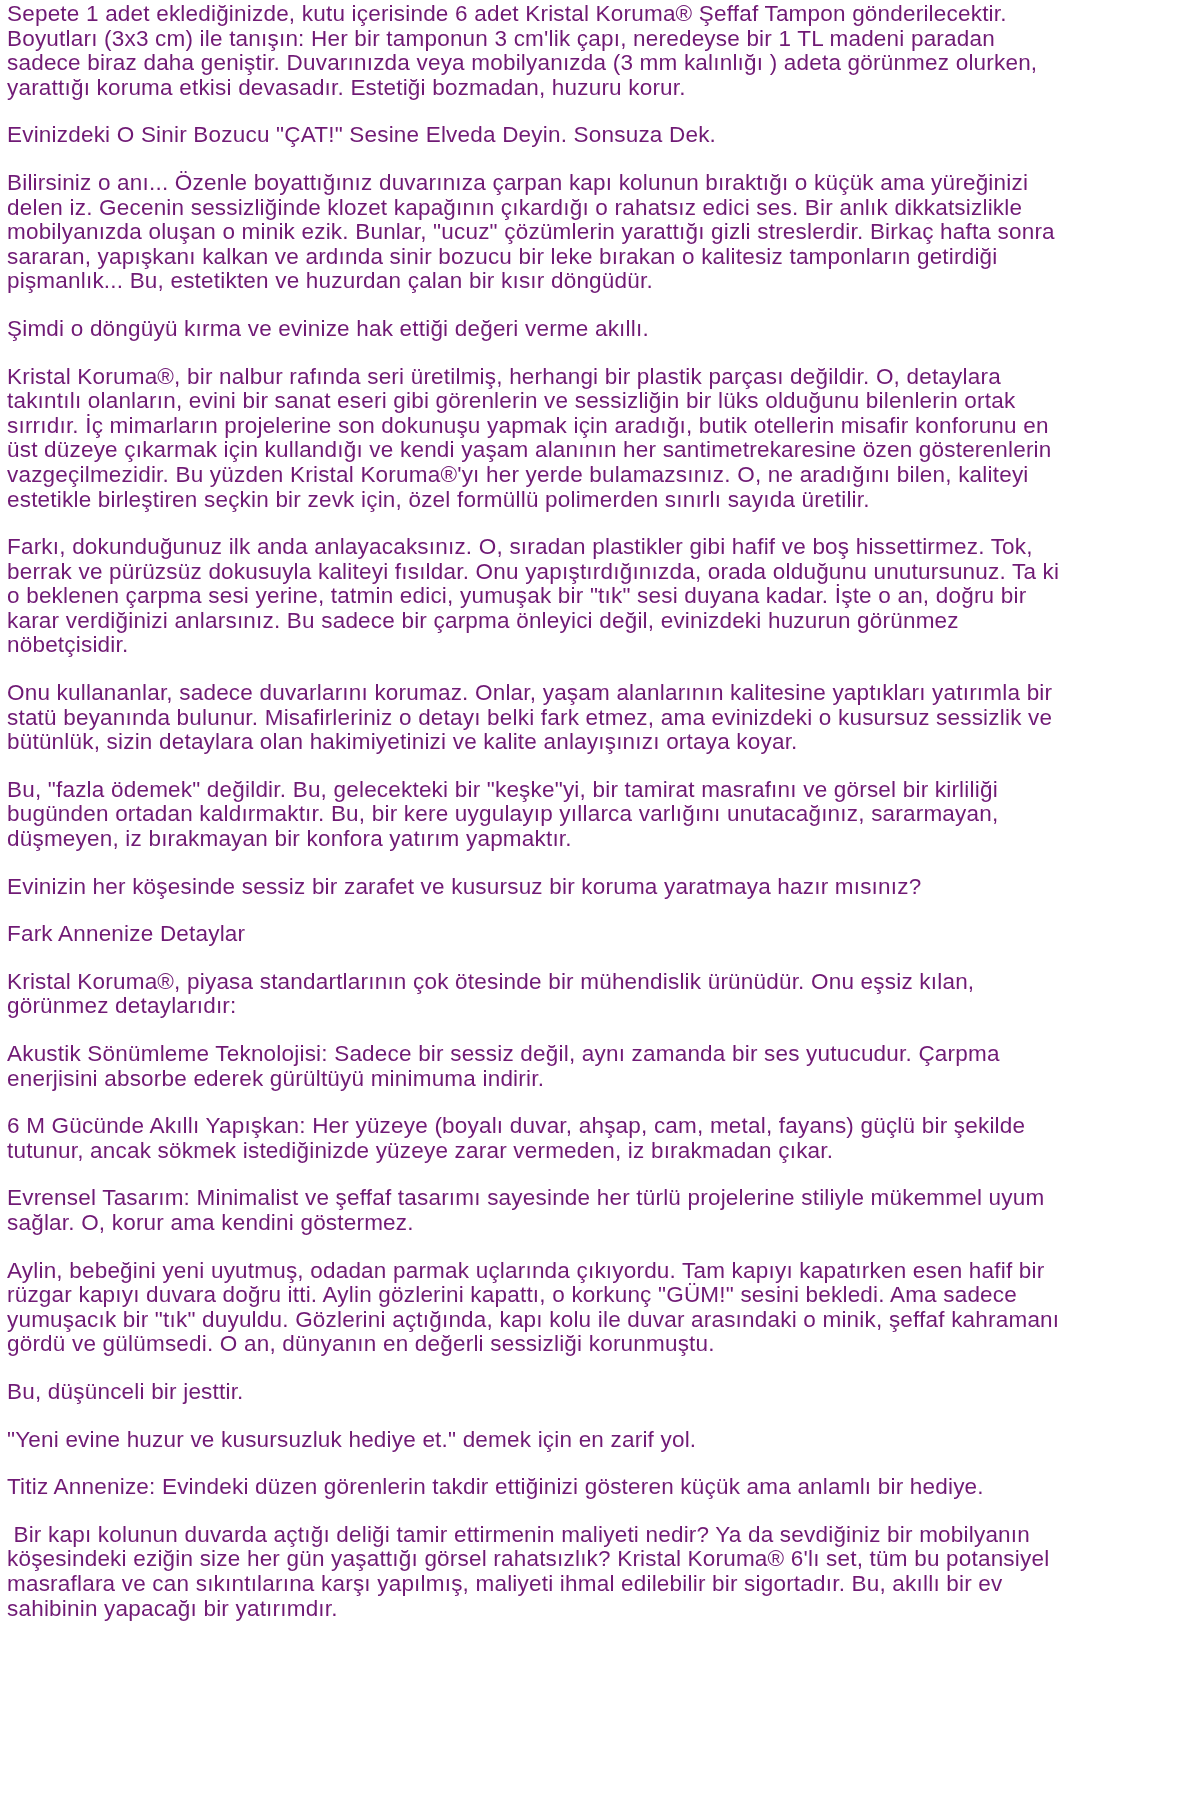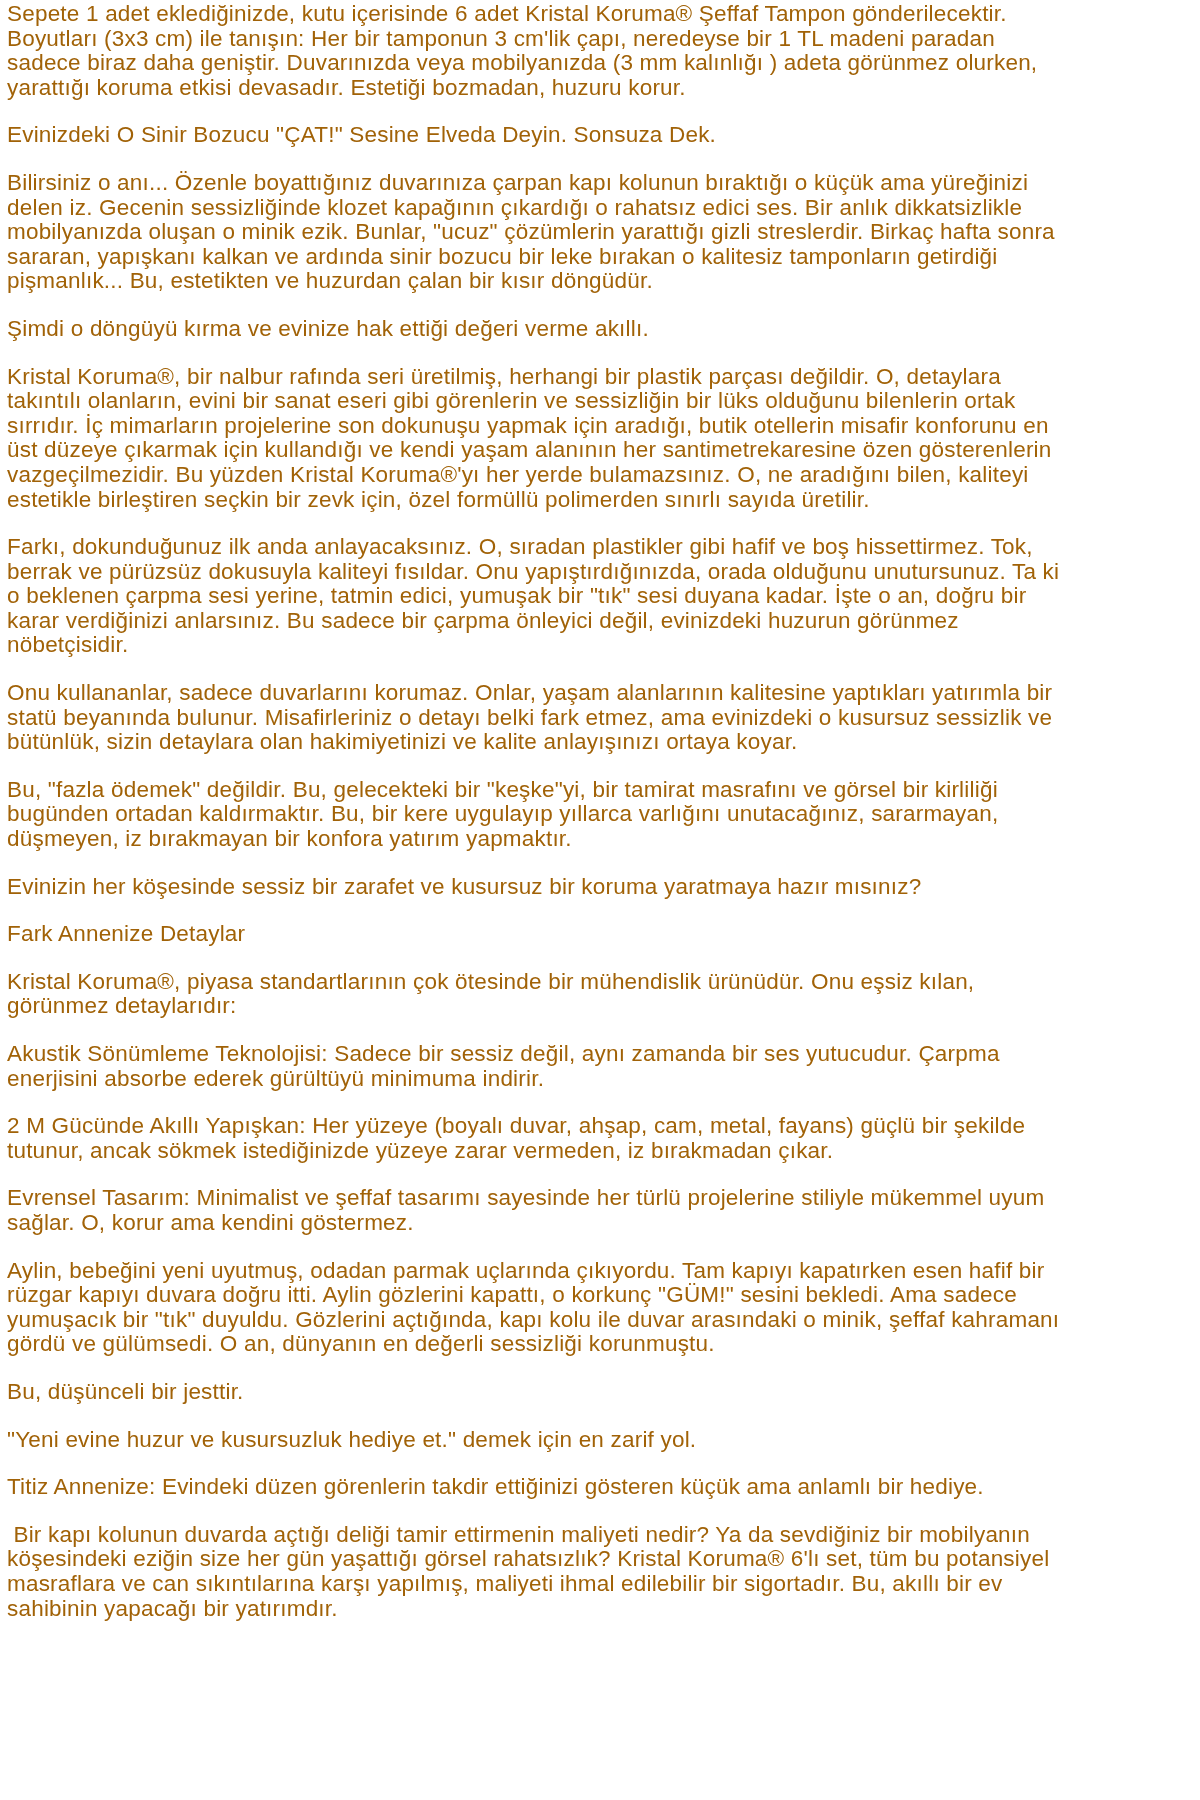--- a/index.html
+++ b/index.html
@@ -13,21 +13,21 @@
     overflow: hidden;
   }
   .doc {
     box-sizing: border-box;
     width: 1073px;
     padding: 2px 8px 0 7px;
     font-family: "Liberation Sans", "DejaVu Sans", sans-serif;
     font-size: 22.5px;
     line-height: 24.6px;
     letter-spacing: 0.2px;
-    color: #a16207;
+    color: #701a75;
     text-align: left;
   }
   .doc p {
     margin: 0 0 23px 0;
     white-space: pre-wrap; 
   }
 </style>
 </head>
 <body>
 
@@ -37,20 +37,20 @@
   <p>Bilirsiniz o anı... Özenle boyattığınız duvarınıza çarpan kapı kolunun bıraktığı o küçük ama yüreğinizi delen iz. Gecenin sessizliğinde klozet kapağının çıkardığı o rahatsız edici ses. Bir anlık dikkatsizlikle mobilyanızda oluşan o minik ezik. Bunlar, "ucuz" çözümlerin yarattığı gizli streslerdir. Birkaç hafta sonra sararan, yapışkanı kalkan ve ardında sinir bozucu bir leke bırakan o kalitesiz tamponların getirdiği pişmanlık... Bu, estetikten ve huzurdan çalan bir kısır döngüdür.</p>
   <p>Şimdi o döngüyü kırma ve evinize hak ettiği değeri verme akıllı.</p>
   <p>Kristal Koruma®, bir nalbur rafında seri üretilmiş, herhangi bir plastik parçası değildir. O, detaylara takıntılı olanların, evini bir sanat eseri gibi görenlerin ve sessizliğin bir lüks olduğunu bilenlerin ortak sırrıdır. İç mimarların projelerine son dokunuşu yapmak için aradığı, butik otellerin misafir konforunu en üst düzeye çıkarmak için kullandığı ve kendi yaşam alanının her santimetrekaresine özen gösterenlerin vazgeçilmezidir. Bu yüzden Kristal Koruma®'yı her yerde bulamazsınız. O, ne aradığını bilen, kaliteyi estetikle birleştiren seçkin bir zevk için, özel formüllü polimerden sınırlı sayıda üretilir.</p>
   <p>Farkı, dokunduğunuz ilk anda anlayacaksınız. O, sıradan plastikler gibi hafif ve boş hissettirmez. Tok, berrak ve pürüzsüz dokusuyla kaliteyi fısıldar. Onu yapıştırdığınızda, orada olduğunu unutursunuz. Ta ki o beklenen çarpma sesi yerine, tatmin edici, yumuşak bir "tık" sesi duyana kadar. İşte o an, doğru bir karar verdiğinizi anlarsınız. Bu sadece bir çarpma önleyici değil, evinizdeki huzurun görünmez nöbetçisidir.</p>
   <p>Onu kullananlar, sadece duvarlarını korumaz. Onlar, yaşam alanlarının kalitesine yaptıkları yatırımla bir statü beyanında bulunur. Misafirleriniz o detayı belki fark etmez, ama evinizdeki o kusursuz sessizlik ve bütünlük, sizin detaylara olan hakimiyetinizi ve kalite anlayışınızı ortaya koyar.</p>
   <p>Bu, "fazla ödemek" değildir. Bu, gelecekteki bir "keşke"yi, bir tamirat masrafını ve görsel bir kirliliği bugünden ortadan kaldırmaktır. Bu, bir kere uygulayıp yıllarca varlığını unutacağınız, sararmayan, düşmeyen, iz bırakmayan bir konfora yatırım yapmaktır.</p>
   <p>Evinizin her köşesinde sessiz bir zarafet ve kusursuz bir koruma yaratmaya hazır mısınız?</p>
   <p>Fark Annenize Detaylar</p>
   <p>Kristal Koruma®, piyasa standartlarının çok ötesinde bir mühendislik ürünüdür. Onu eşsiz kılan, görünmez detaylarıdır:</p>
   <p>Akustik Sönümleme Teknolojisi: Sadece bir sessiz değil, aynı zamanda bir ses yutucudur. Çarpma enerjisini absorbe ederek gürültüyü minimuma indirir.</p>
-  <p>2 M Gücünde Akıllı Yapışkan: Her yüzeye (boyalı duvar, ahşap, cam, metal, fayans) güçlü bir şekilde tutunur, ancak sökmek istediğinizde yüzeye zarar vermeden, iz bırakmadan çıkar.</p>
+  <p>6 M Gücünde Akıllı Yapışkan: Her yüzeye (boyalı duvar, ahşap, cam, metal, fayans) güçlü bir şekilde tutunur, ancak sökmek istediğinizde yüzeye zarar vermeden, iz bırakmadan çıkar.</p>
   <p>Evrensel Tasarım: Minimalist ve şeffaf tasarımı sayesinde her türlü projelerine stiliyle mükemmel uyum sağlar. O, korur ama kendini göstermez.</p>
   <p>Aylin, bebeğini yeni uyutmuş, odadan parmak uçlarında çıkıyordu. Tam kapıyı kapatırken esen hafif bir rüzgar kapıyı duvara doğru itti. Aylin gözlerini kapattı, o korkunç "GÜM!" sesini bekledi. Ama sadece yumuşacık bir "tık" duyuldu. Gözlerini açtığında, kapı kolu ile duvar arasındaki o minik, şeffaf kahramanı gördü ve gülümsedi. O an, dünyanın en değerli sessizliği korunmuştu.</p>
   <p>Bu, düşünceli bir jesttir.</p>
   <p>"Yeni evine huzur ve kusursuzluk hediye et." demek için en zarif yol.</p>
   <p>Titiz Annenize: Evindeki düzen görenlerin takdir ettiğinizi gösteren küçük ama anlamlı bir hediye.</p>
   <p> Bir kapı kolunun duvarda açtığı deliği tamir ettirmenin maliyeti nedir? Ya da sevdiğiniz bir mobilyanın köşesindeki eziğin size her gün yaşattığı görsel rahatsızlık? Kristal Koruma® 6'lı set, tüm bu potansiyel masraflara ve can sıkıntılarına karşı yapılmış, maliyeti ihmal edilebilir bir sigortadır. Bu, akıllı bir ev sahibinin yapacağı bir yatırımdır.</p>
 </div>
 
 </body></html>

